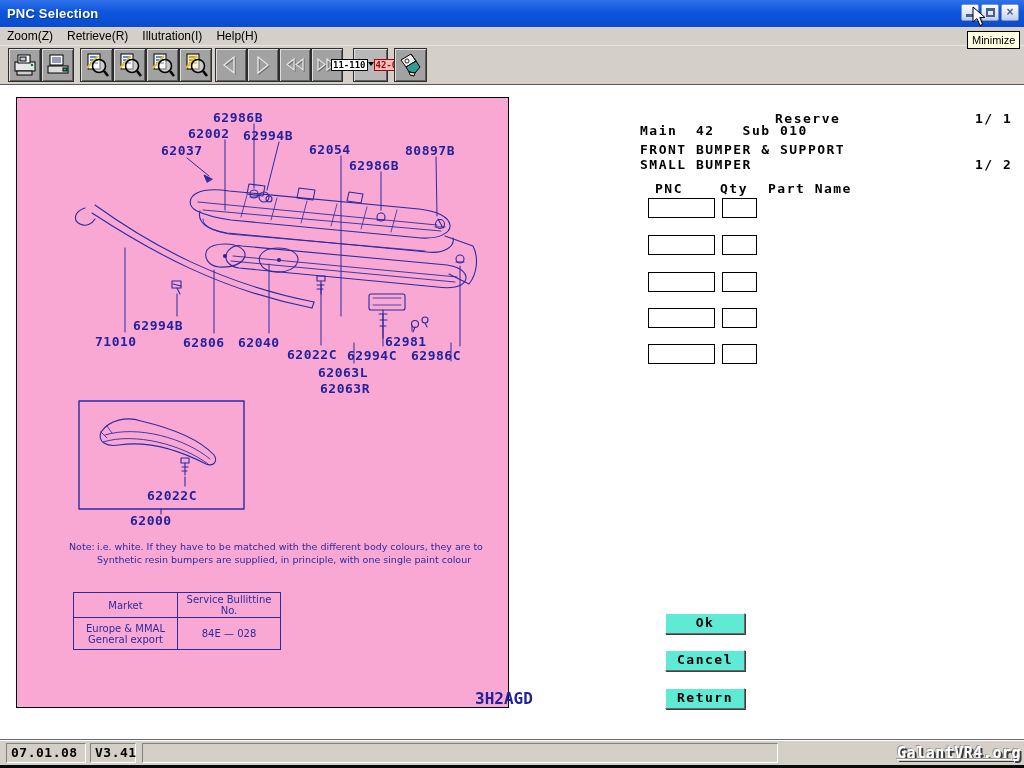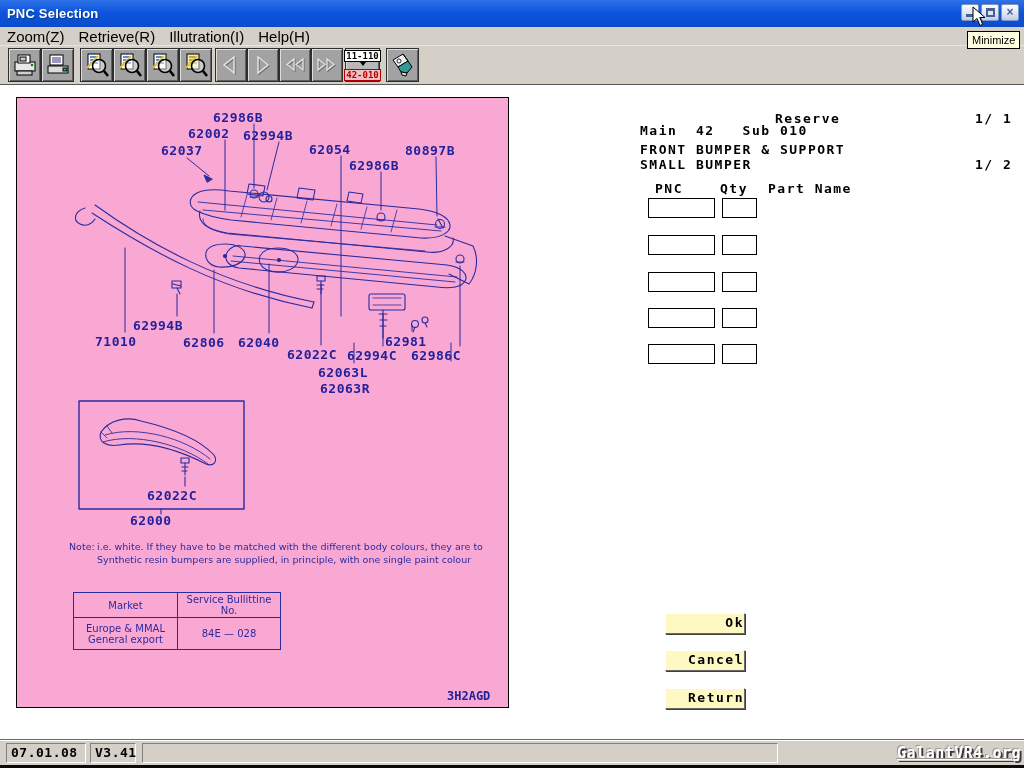--- a/index.html
+++ b/index.html
@@ -21,60 +21,60 @@
   .wbtn{width:18px;height:17px;border:1px solid #8494bc;border-radius:2px;
     background:linear-gradient(180deg,#fbfcfe,#cfdaf2 80%,#bccbe8);
     position:relative;cursor:default;}
   .g-min{position:absolute;left:4px;bottom:3px;width:8px;height:3px;background:#44618f;}
   .g-max{position:absolute;left:4px;top:3px;width:9px;height:9px;border:2px solid #44618f;border-top-width:3px;}
   .g-close{position:absolute;left:0;top:0;width:100%;text-align:center;
     font:bold 12px "Liberation Sans",sans-serif;color:#44618f;line-height:15px;}
   
   .menubar{position:absolute;left:0;top:27px;width:1024px;height:19px;background:#d4d0c8;
     display:flex;align-items:center;border-bottom:1px solid #e8e6e0;}
-  .menu-item{font-size:15px;color:#000;padding:2px 7px;white-space:pre;}
+  .menu-item{font-size:12px;color:#000;padding:2px 7px;white-space:pre;}
   
   .toolbar{position:absolute;left:0;top:46px;width:1024px;height:39px;background:#d4d0c8;
     border-bottom:1px solid #5a5a5a;display:flex;align-items:center;}
   .tbtn{width:33px;height:34px;background:#a2a2a2;border:1px solid #2e2e2e;
     box-shadow:inset 1px 1px 0 #dedede, inset -1px -1px 0 #5f5f5f;
     display:flex;align-items:center;justify-content:center;padding:0;flex:0 0 auto;}
   .tbtn svg{display:block;}
   .codebox{font:bold 9px "DejaVu Sans Mono",monospace;line-height:10px;padding:0 1px;
     border:1px solid #000;background:#fff;color:#000;white-space:pre;}
   .codebox.red{border-color:#b00000;background:#f2bebe;color:#b00000;}
   .code-arrow{width:0;height:0;border:3px solid transparent;border-top:4px solid #000;margin:0 auto;}
   
   .main{position:absolute;left:0;top:85px;width:1024px;height:654px;background:#fff;}
   
   .diagram{position:absolute;left:16px;top:12px;width:493px;height:611px;background:#f9a8d4;
     border:1px solid #000;}
   .plabel{position:absolute;font:bold 13px "DejaVu Sans Mono",monospace;color:#22229c;
     letter-spacing:.5px;white-space:pre;}
-  .plabel.small{font-size:12px;letter-spacing:0;}
+  .plabel.small{font-size:16px;letter-spacing:0;margin-left:28px;}
   .art{position:absolute;left:0;top:0;}
   .note{position:absolute;left:52px;top:442px;width:430px;font:9.5px "DejaVu Sans",sans-serif;
     color:#2b2b9e;line-height:13px;}
   .note .body{padding-left:28px;}
   .note-prefix{position:absolute;left:0;top:0;}
   .mtable{position:absolute;left:56px;top:494px;width:208px;border-collapse:collapse;
     font:10px "DejaVu Sans",sans-serif;color:#2b2b9e;text-align:center;}
   .mtable td{border:1px solid #2b2b9e;padding:1px 2px;}
   .mtable .hdr td{height:15px;}
   .mtable .bodyrow td{height:32px;}
   
   .ptext{position:absolute;font:bold 13px "DejaVu Sans Mono",monospace;color:#000;
     letter-spacing:1.5px;white-space:pre;}
   .pnc-input,.qty-input{position:absolute;height:20px;border:1px solid #000;background:#fff;
     font:13px "DejaVu Sans Mono",monospace;padding:0 2px;}
   .pnc-input{width:67px;}
   .qty-input{width:35px;}
-  .cbtn{position:absolute;width:80px;height:21px;background:#fef9c3;
+  .cbtn{position:absolute;width:80px;height:21px;background:#5eead4;
     border:1px solid;border-color:#fff #6a6a6a #6a6a6a #fff;box-shadow:1px 1px 0 #3f3f3f;
-    font:bold 13px "DejaVu Sans Mono",monospace;letter-spacing:1.5px;text-align:right;
+    font:bold 13px "DejaVu Sans Mono",monospace;letter-spacing:1.5px;text-align:center;
     line-height:18px;color:#000;cursor:default;}
   
   .statusbar{position:absolute;left:0;top:739px;width:1024px;height:26px;background:#d4d0c8;
     border-top:1px solid #6a6a6a;box-shadow:inset 0 1px 0 #fff;}
   .spanel{position:absolute;top:3px;height:20px;border:1px solid;border-color:#808080 #fff #fff #808080;
     font:bold 13px "DejaVu Sans Mono",monospace;letter-spacing:.5px;color:#000;
     line-height:18px;padding:0 4px;white-space:pre;}
   .watermark{position:absolute;right:3px;top:4px;font:bold 15px "DejaVu Sans Mono",monospace;
     color:#fff;letter-spacing:.5px;text-shadow:2px 2px 0 #3a3a3a,-1px -1px 0 #9a9a9a;text-decoration:underline;}
   .bottom-edge{position:absolute;left:0;bottom:0;width:1024px;height:3px;background:#0a0a0a;}
@@ -188,21 +188,21 @@
     </button>
     <button class="tbtn" style="width:32px">
       <svg width="24" height="24" viewBox="0 0 24 24">
         <polygon points="4,7 11,12.5 4,18" fill="none" stroke="#6a6a6a" stroke-width="1.1"></polygon>
         <polygon points="3,6 10,11.5 3,17" fill="none" stroke="#e6e6e6" stroke-width="1.2"></polygon>
         <polygon points="13,7 20,12.5 13,18" fill="none" stroke="#6a6a6a" stroke-width="1.1"></polygon>
         <polygon points="12,6 19,11.5 12,17" fill="none" stroke="#e6e6e6" stroke-width="1.2"></polygon>
       </svg>
     </button>
 
-    <button class="tbtn" style="margin-left:2px;width:35px;flex-direction:column;background:#b8b8b8">
+    <button class="tbtn" style="margin-left:10px;width:35px;flex-direction:row;background:#b8b8b8">
       <span class="codebox">11-110</span>
       <span class="code-arrow"></span>
       <span class="codebox red">42-010</span>
     </button>
 
     <button class="tbtn" style="margin-left:6px">
       <svg width="26" height="26" viewBox="0 0 26 26">
         <polygon points="3,8 13,2 18,9 8,15" fill="#efefef" stroke="#000"></polygon>
         <polygon points="8,15 18,9 22,15 17,21 11,20" fill="#2f9a96" stroke="#000"></polygon>
         <polygon points="11,20 17,21 16,24 12,23" fill="#dcdcdc" stroke="#000"></polygon>

